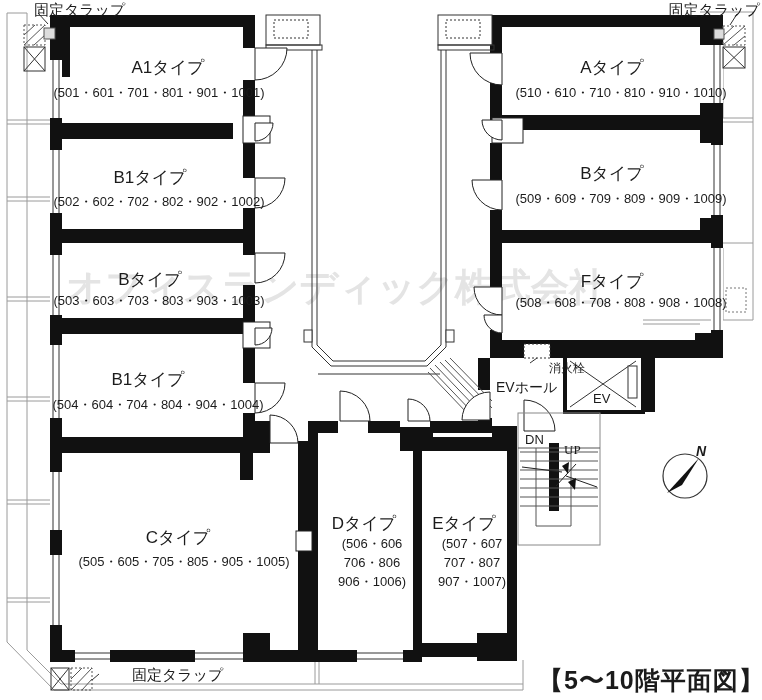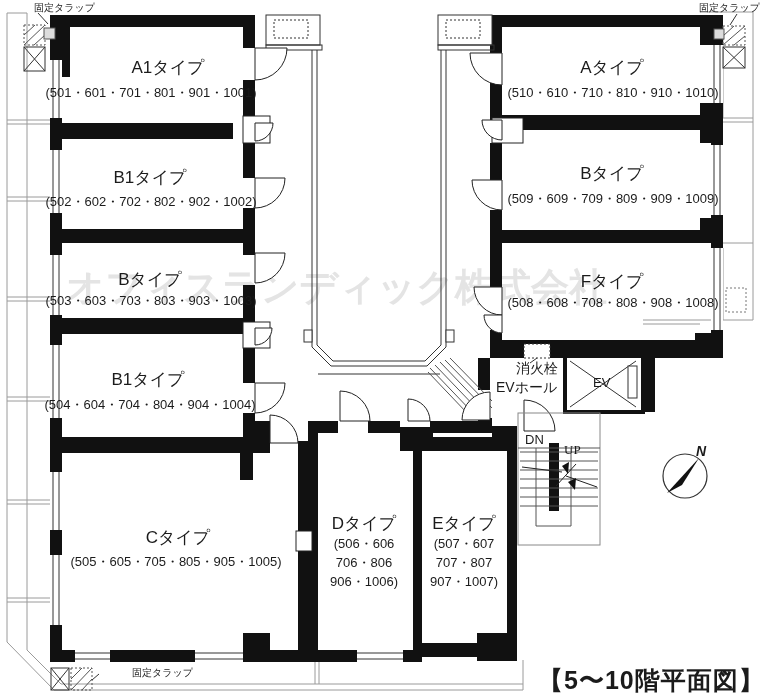--- a/index.html
+++ b/index.html
@@ -3,24 +3,24 @@
 <meta charset="utf-8">
 <style>
   html,body{margin:0;padding:0;background:#fff;}
   #stage{position:relative;width:762px;height:700px;background:#fff;overflow:hidden;
          font-family:"Liberation Sans",sans-serif;color:#1b1b1b;}
   #watermark{position:absolute;left:66px;top:262px;z-index:1;font-size:38px;
              letter-spacing:0px;color:#e4e4e4;white-space:nowrap;font-weight:bold;}
   #plan{position:absolute;left:0;top:0;z-index:2;}
   .lbl{position:absolute;z-index:3;white-space:nowrap;}
   .room-name{font-size:17px;transform:translateX(-50%);}
-  .room-units{font-size:13px;transform:translateX(-50%);letter-spacing:0px;}
+  .room-units{font-size:13px;transform:translateX(-50%);letter-spacing:0px;margin-left:8px;}
   .room-units.multi{white-space:pre-line;text-align:center;line-height:19px;}
-  .small-lbl{font-size:10px;padding-left:32px;}
-  .tiny-lbl{font-size:14px;transform:translateX(-50%);}
+  .small-lbl{font-size:15px;padding-left:32px;}
+  .tiny-lbl{font-size:12px;transform:translateX(-50%);margin-left:30px;}
   .mid-lbl{font-size:14px;text-align:right;}
   .dir-lbl{font-size:13px;}
   .north-lbl{font-size:14px;font-style:italic;font-weight:bold;}
   .caption{font-size:25px;font-weight:bold;letter-spacing:1px;}
 </style>
 </head>
 <body>
 
 <div id="stage">
 
@@ -256,19 +256,19 @@
   <div class="lbl room-units" style="left:613px;top:294px;">(508・608・708・808・908・1008)</div>
 
   <div class="lbl room-name" style="left:612px;top:162px;">Bタイプ</div>
   <div class="lbl room-units" style="left:613px;top:190px;">(509・609・709・809・909・1009)</div>
 
   <div class="lbl room-name" style="left:612px;top:56px;">Aタイプ</div>
   <div class="lbl room-units" style="left:613px;top:84px;">(510・610・710・810・910・1010)</div>
 
   <div class="lbl tiny-lbl" style="left:537px;top:360px;">消火栓</div>
   <div class="lbl mid-lbl" style="left:496px;top:379px;">EVホール</div>
-  <div class="lbl dir-lbl" style="left:593px;top:375px;">EV</div>
+  <div class="lbl dir-lbl" style="left:593px;top:391px;">EV</div>
   <div class="lbl dir-lbl" style="left:525px;top:432px;">DN</div>
   <div class="lbl dir-lbl" style="left:564px;top:442px;font-family:Liberation Serif, serif;">UP</div>
   <div class="lbl north-lbl" style="left:696px;top:443px;">N</div>
 
   <div class="lbl caption" style="left:538px;top:664px;">【5〜10階平面図】</div>
 </div>
 
 </body></html>

